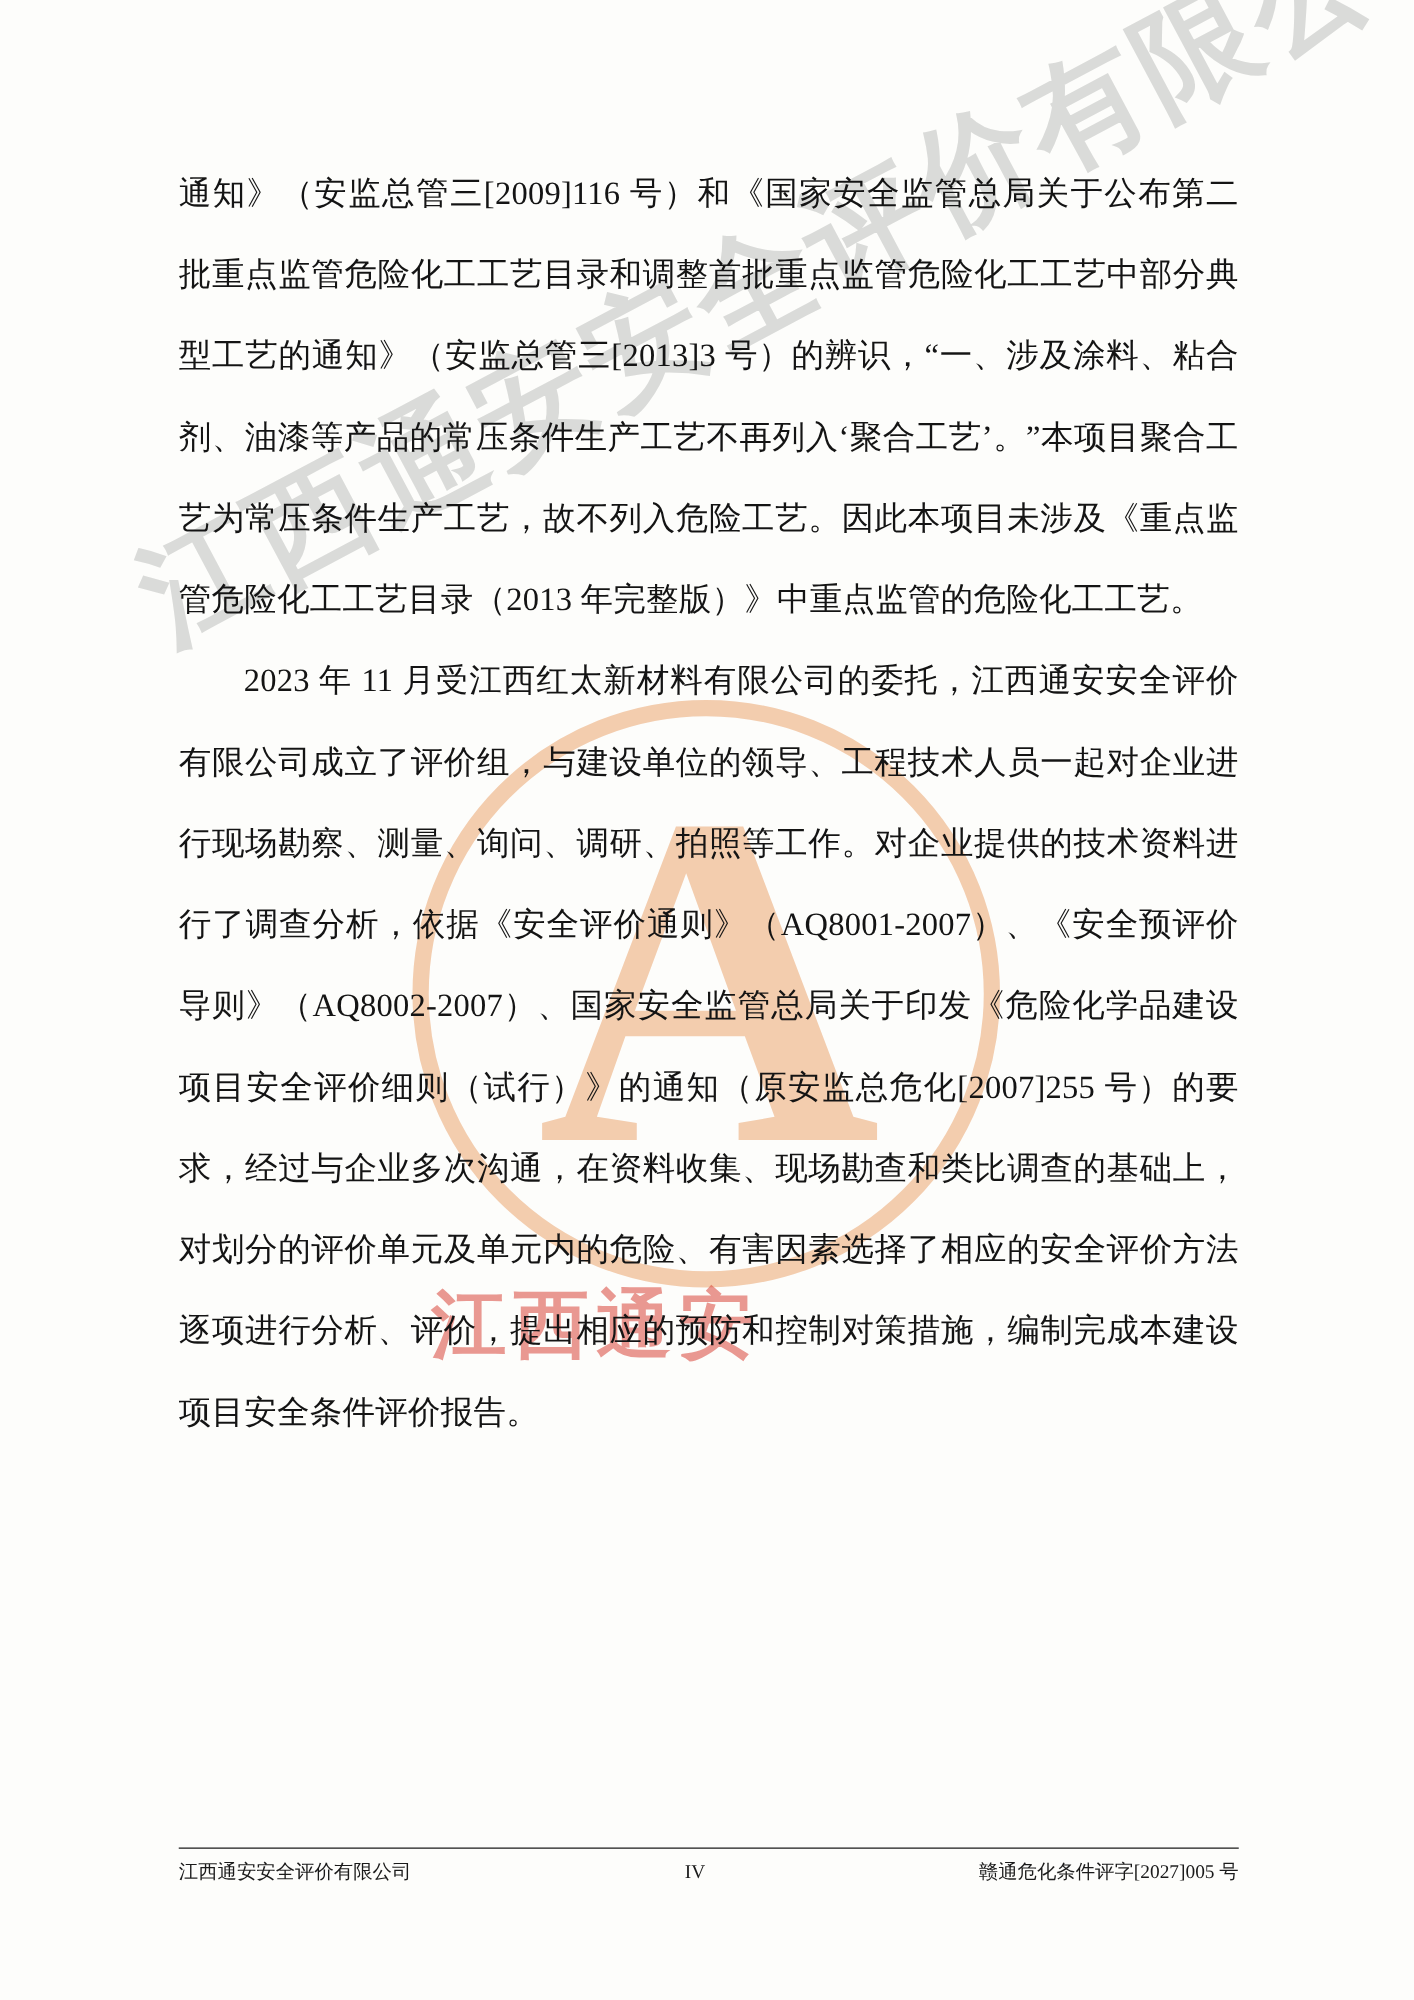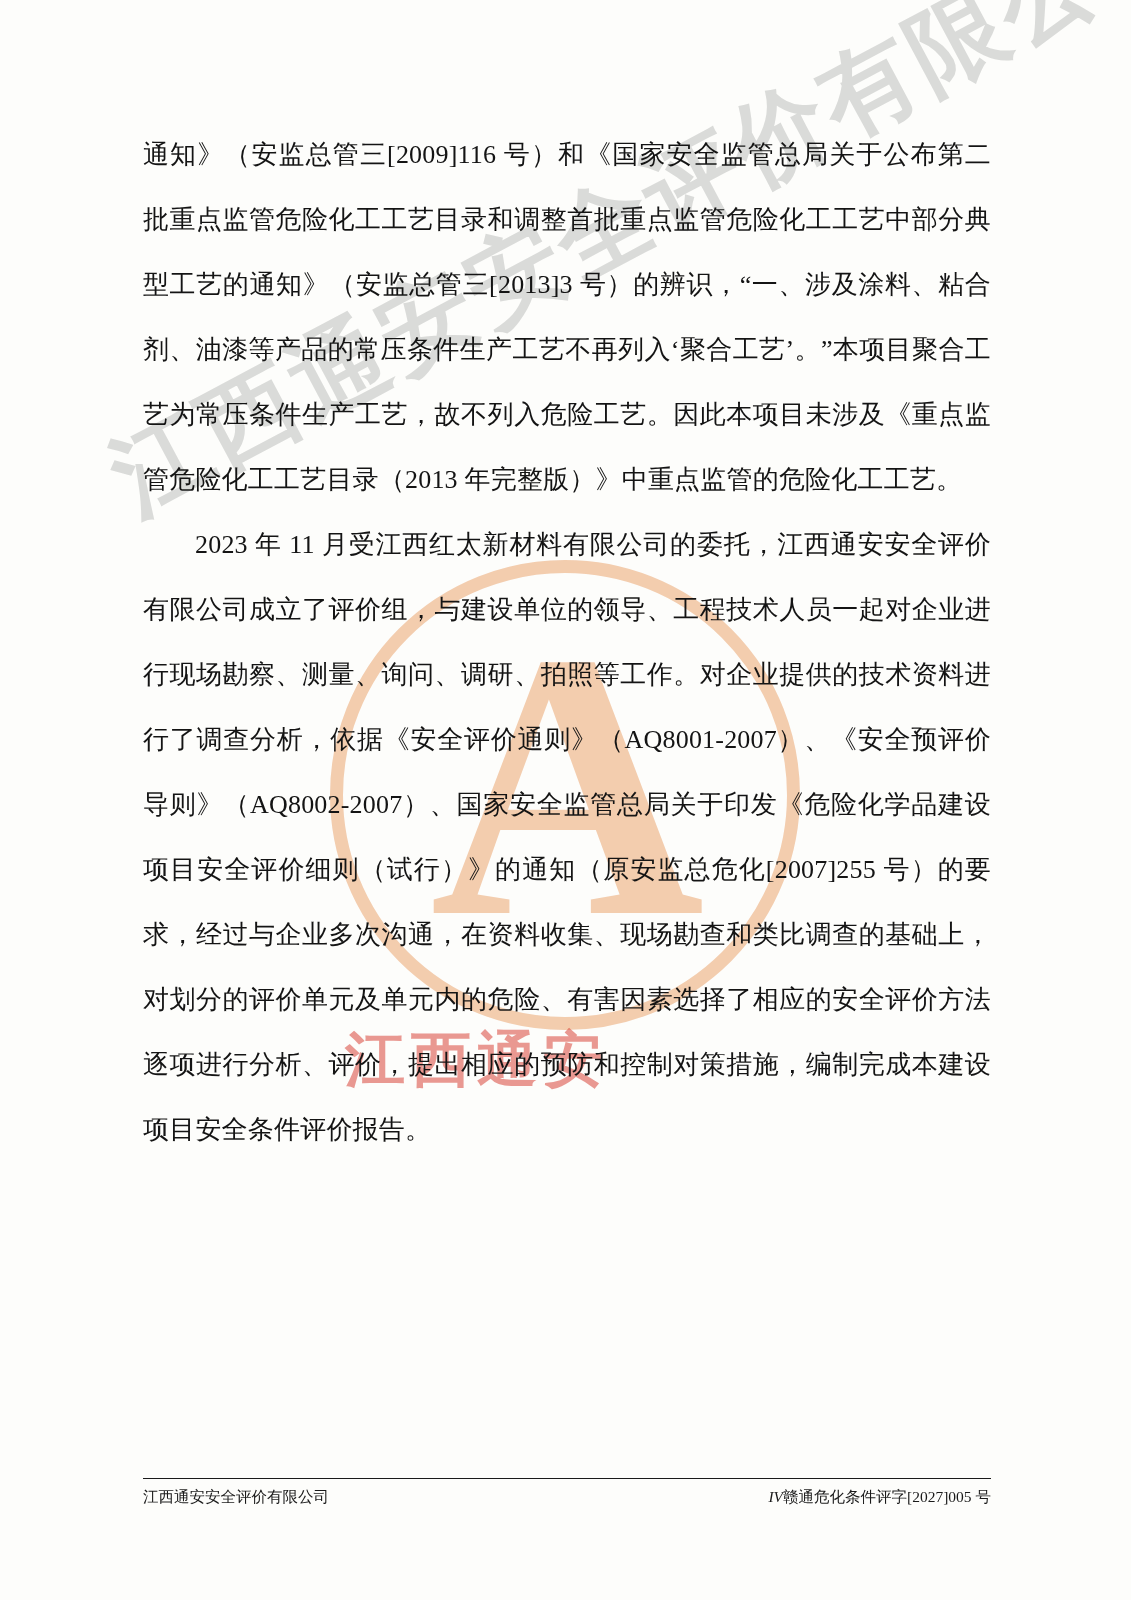--- a/index.html
+++ b/index.html
@@ -128,21 +128,21 @@
     margin-bottom: 8px;
   }
   .footer-row {
     display: flex;
     align-items: baseline;
     justify-content: space-between;
     font-size: 15.5px;
     color: #1a1a1a;
   }
   .footer-left { flex: 0 0 auto; }
-  .footer-center { flex: 1 1 auto; text-align: right; font-style: italic; }
+  .footer-center { flex: 1 1 auto; text-align: center; }
   .footer-right { flex: 0 0 auto; }
 </style>
 </head>
 <body>
 
 <div class="page">
 
   <div class="watermark">
     <div class="wm-ring"></div>
     <div class="wm-A">A</div>

